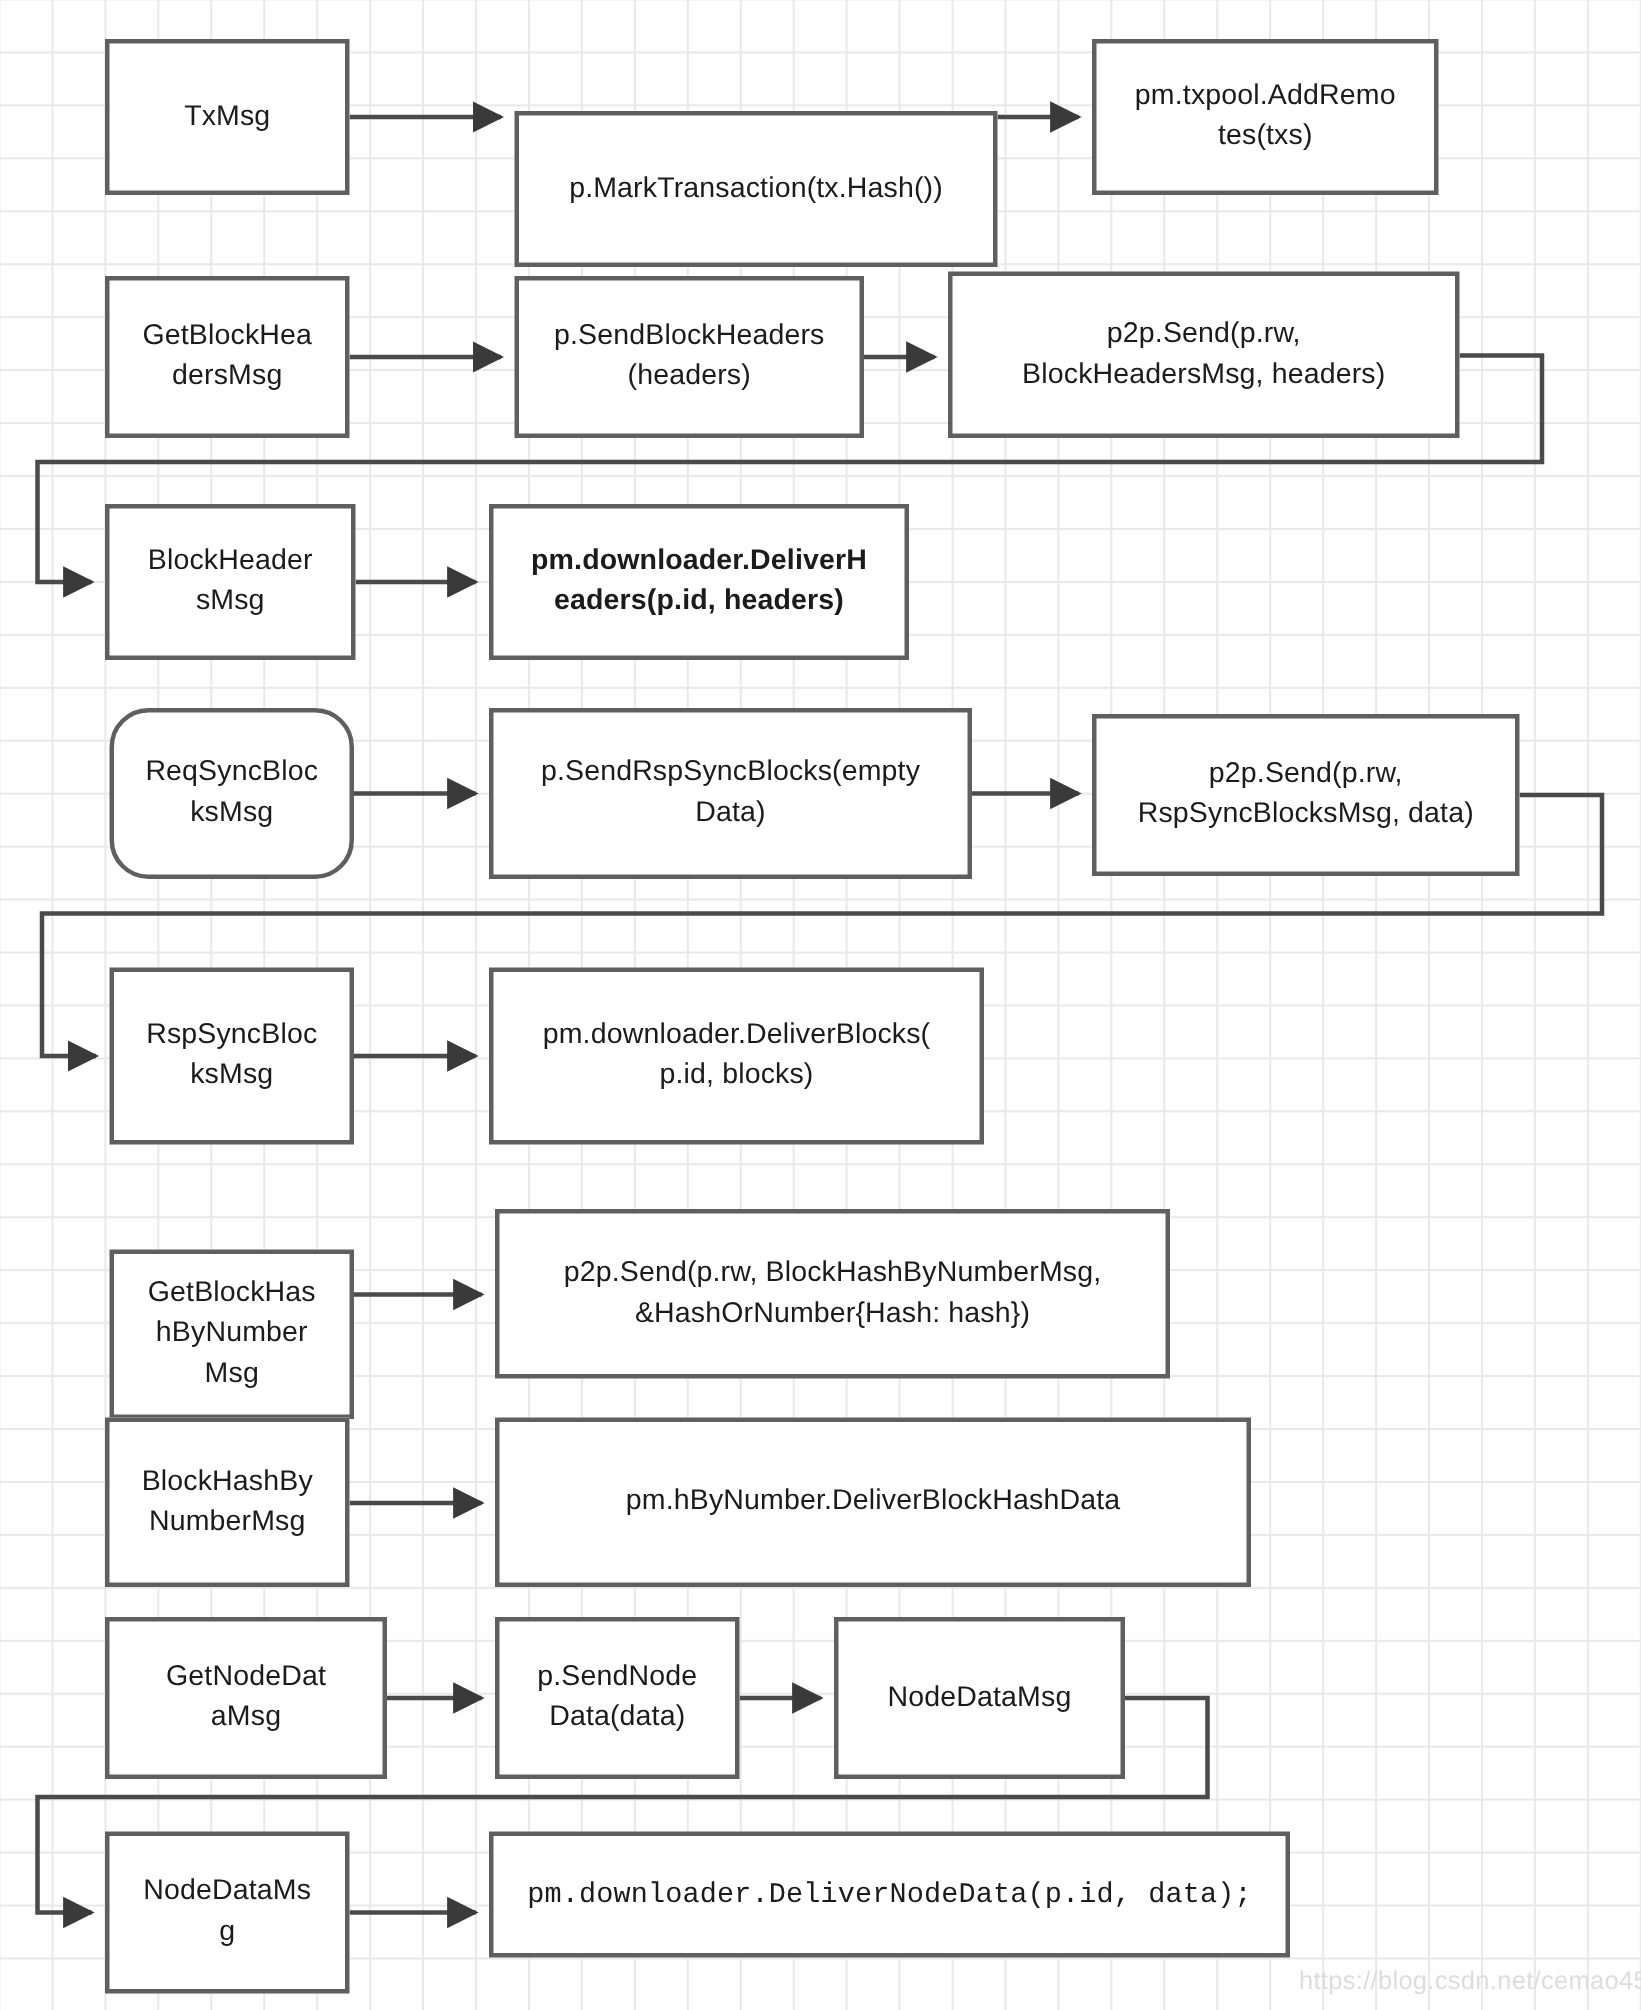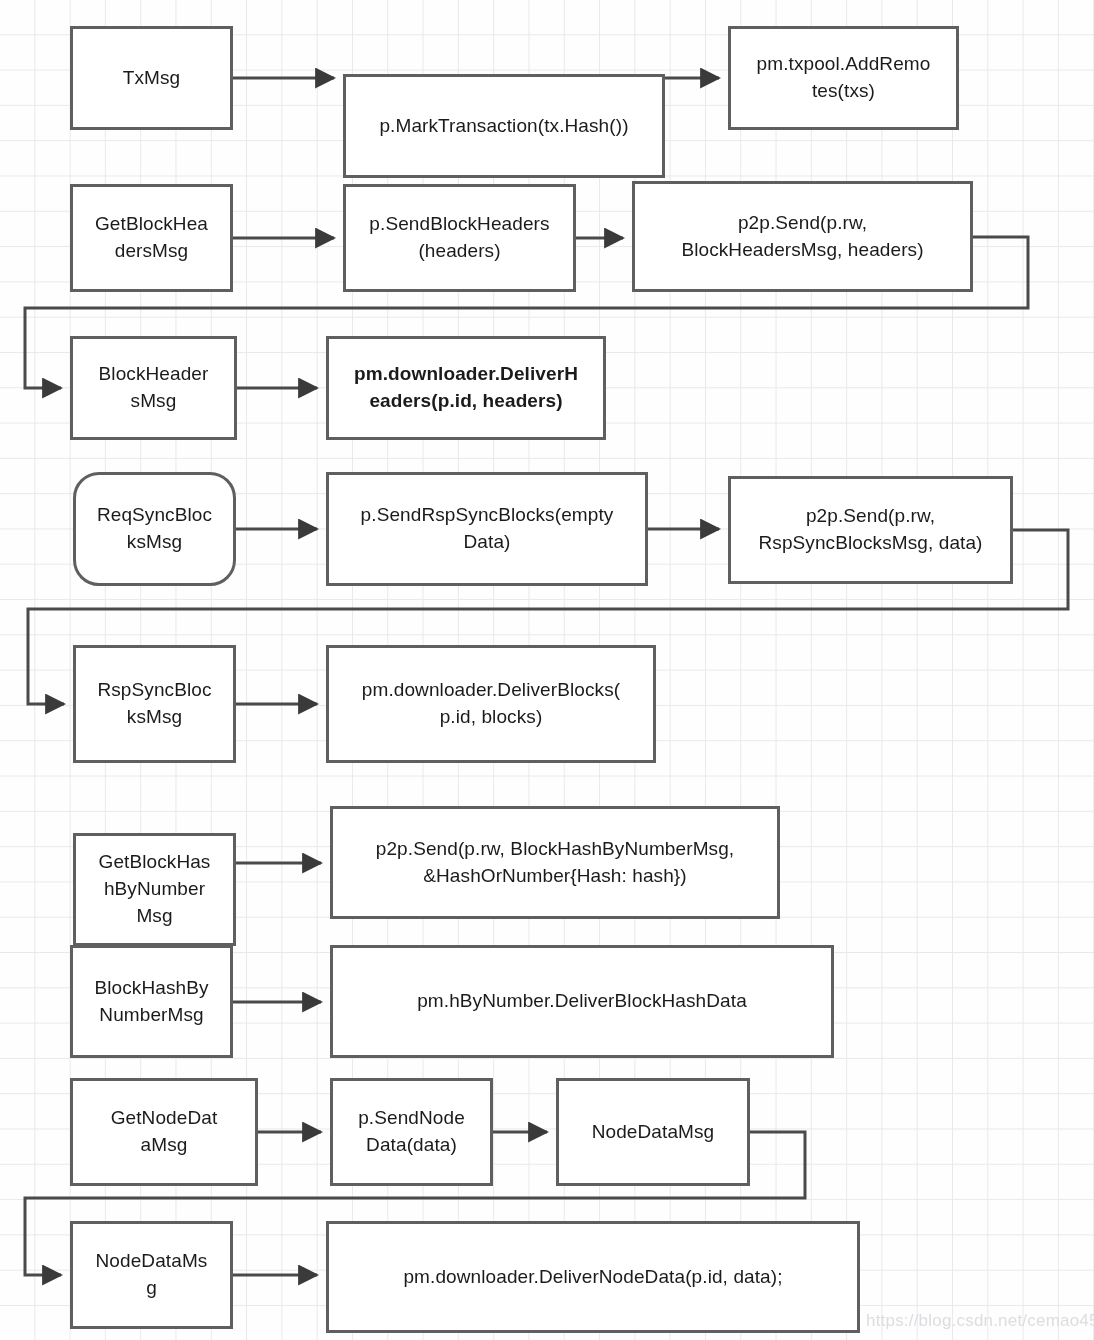--- a/index.html
+++ b/index.html
@@ -169,20 +169,20 @@
         <span class="lbl">p.SendNode
 Data(data)</span>
       </div>
       <div class="node" style="left: 556px; top: 1078px; width: 194px; height: 108px;">
         <span class="lbl">NodeDataMsg</span>
       </div>
       <div class="node" style="left: 70px; top: 1221px; width: 163px; height: 108px;">
         <span class="lbl">NodeDataMs
 g</span>
       </div>
-      <div class="node" style="left: 326px; top: 1221px; width: 534px; height: 112px;">
+      <div class="node" style="left: 326px; top: 1221px; width: 534px; height: 84px; font-family: Liberation Mono, monospace;">
         <span class="lbl">pm.downloader.DeliverNodeData(p.id, data);</span>
       </div>
     </div>
 
   <div class="watermark" style="left: 866px; top: 1311px;">https://blog.csdn.net/cemao4548</div>
 
 </div>
 
 </body></html>

